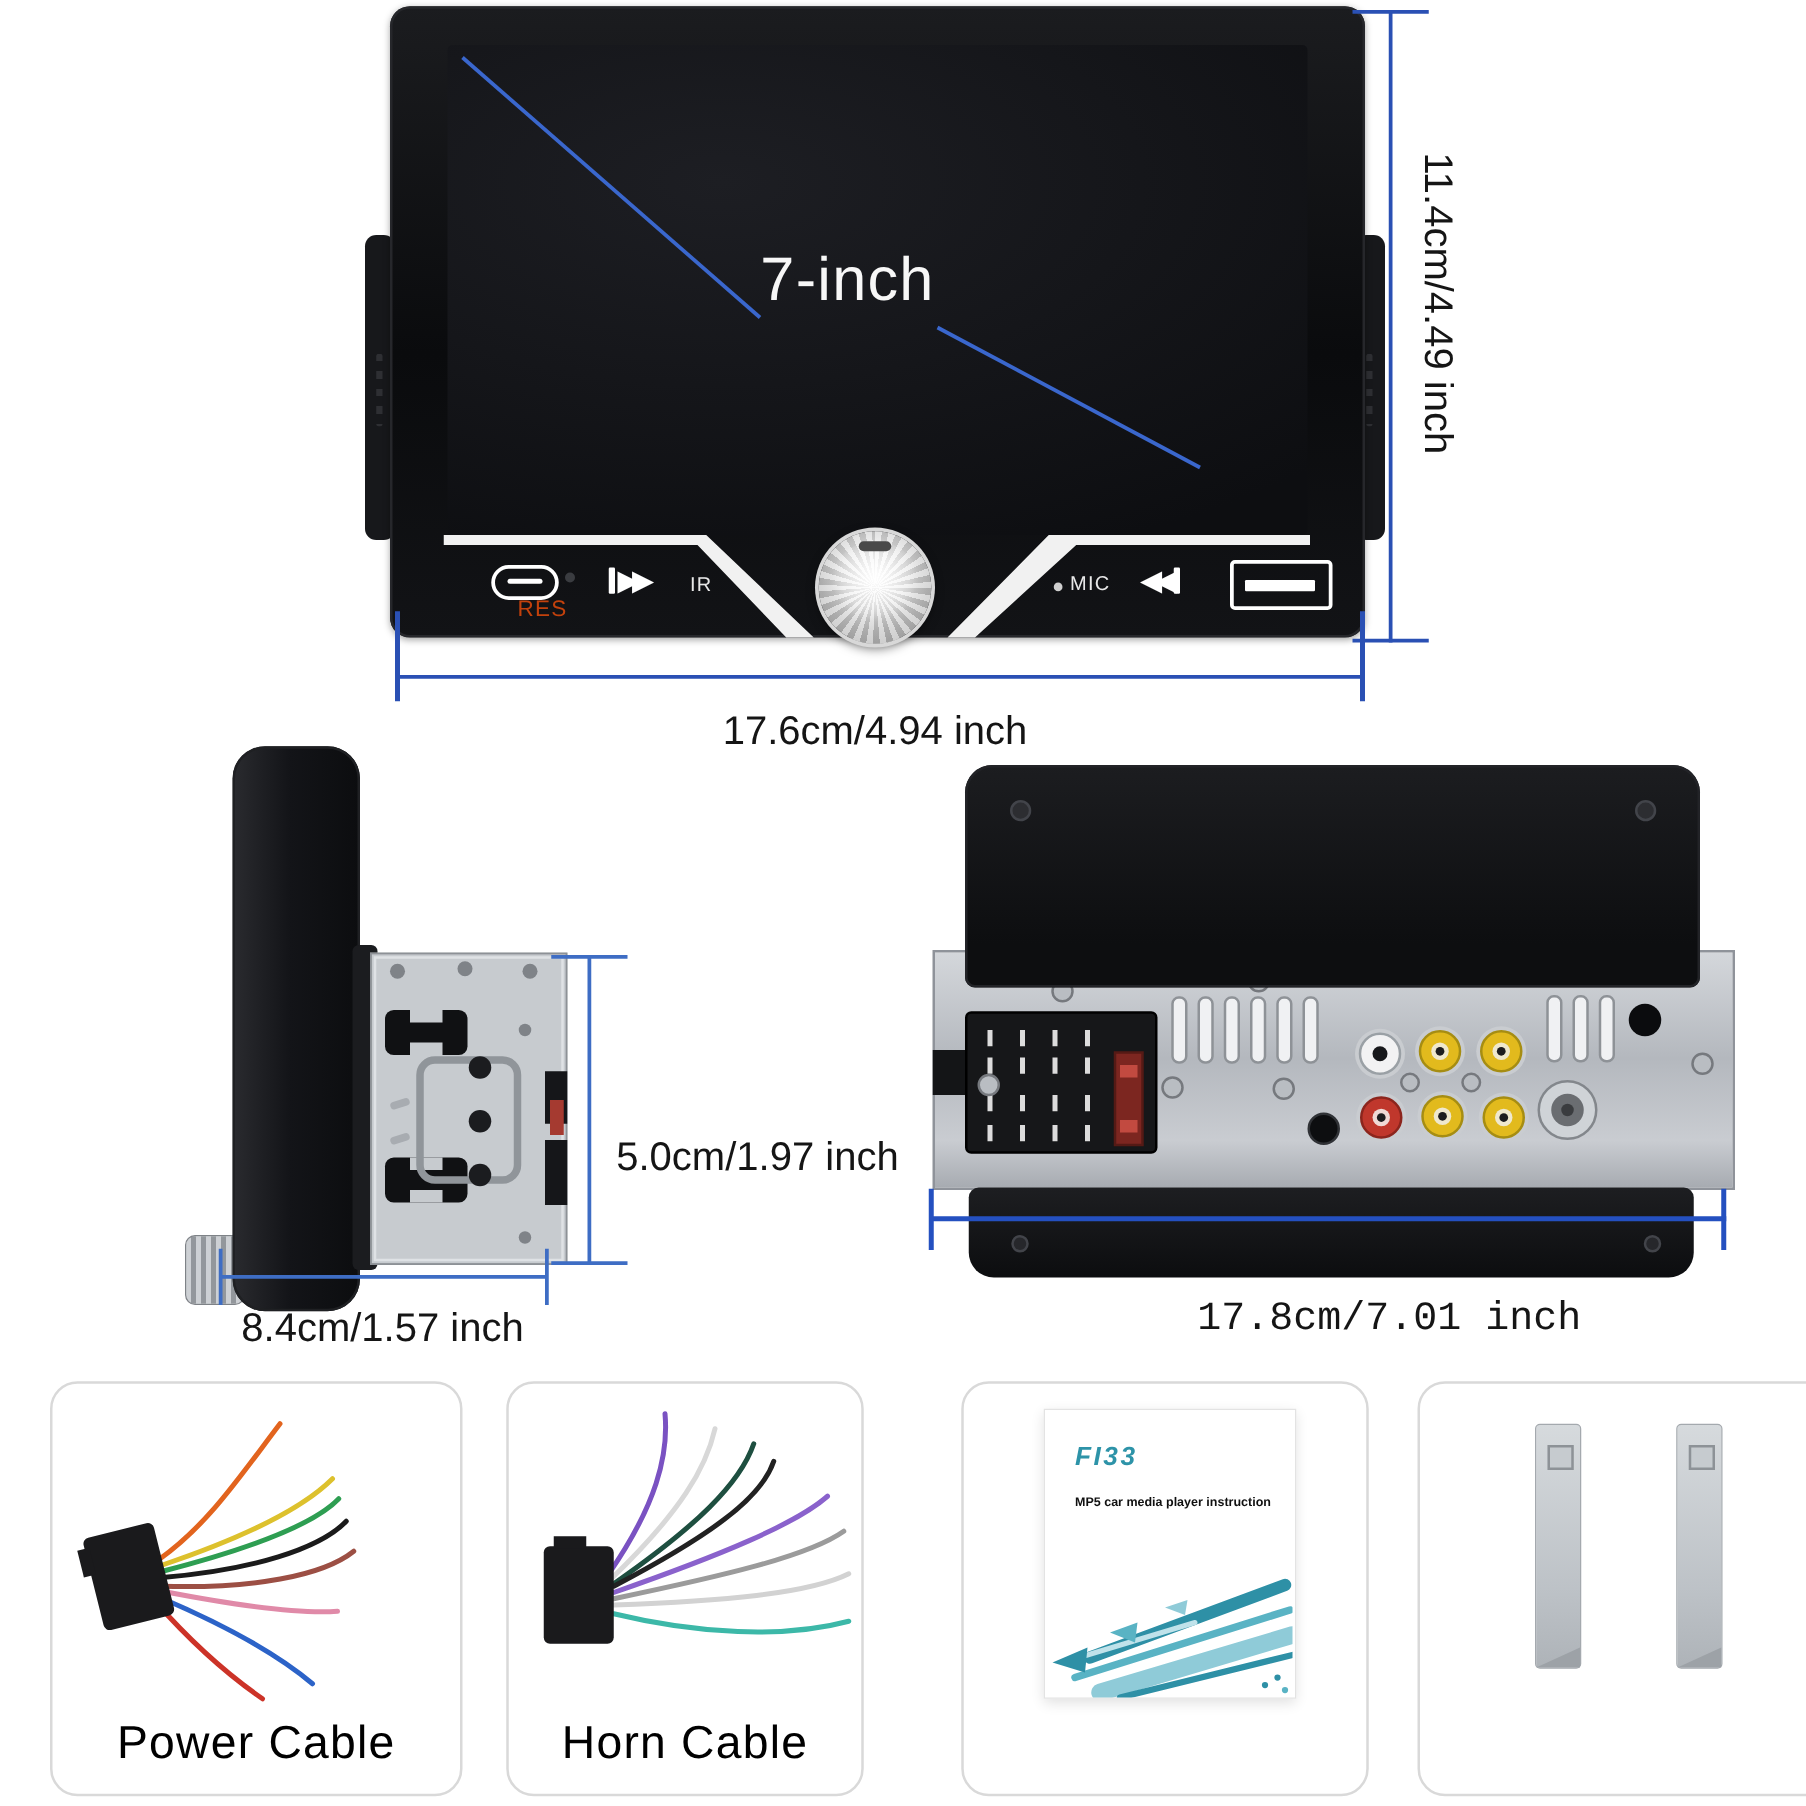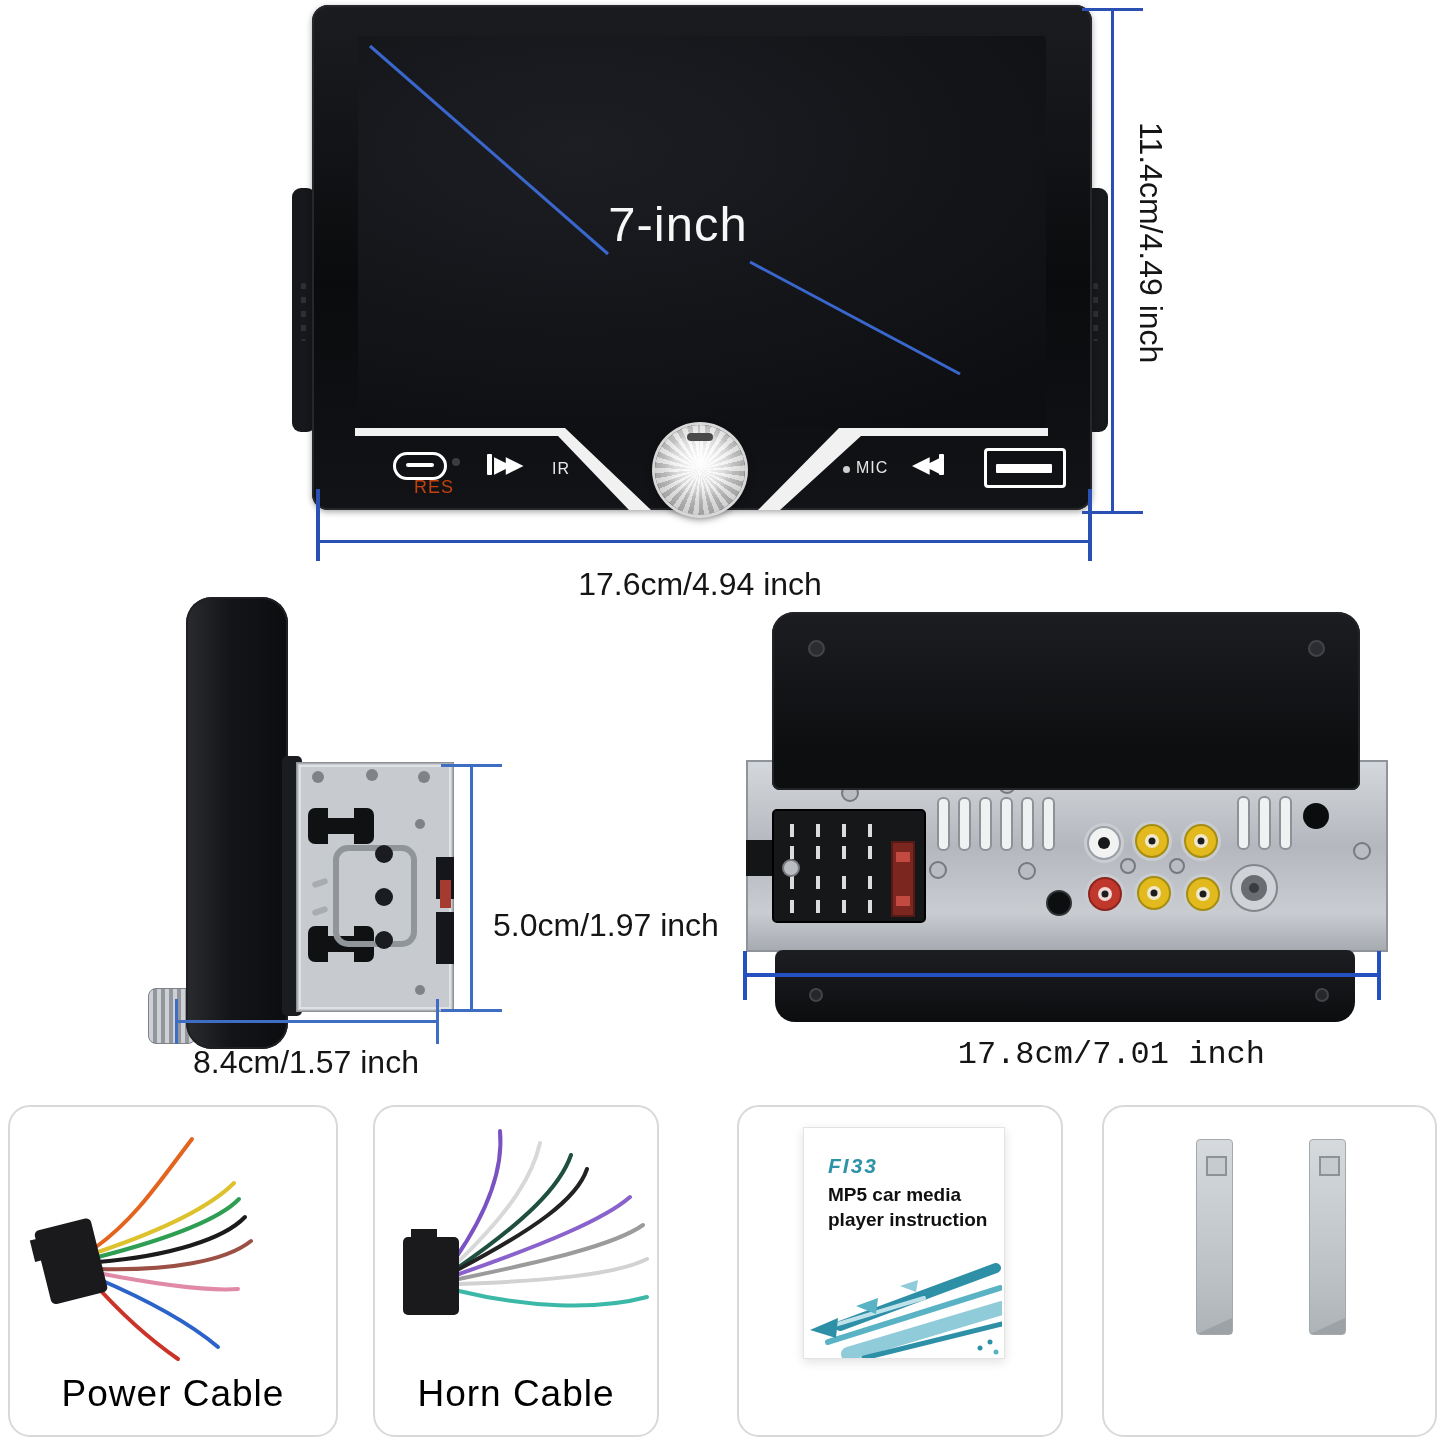--- a/index.html
+++ b/index.html
@@ -64,27 +64,27 @@
     background:linear-gradient(180deg,#1c1d20,#0d0e10 80%);box-shadow:inset 0 0 0 2px #222327;}
   .rear-screw{position:absolute;width:13px;height:13px;border-radius:50%;background:#2c2d31;border:2px solid #42444a;}
   .rear-chassis{position:absolute;left:746px;top:760px;width:642px;height:192px;
     background:linear-gradient(180deg,#d4d7db,#b4b8be 45%,#c9ccd1 80%,#a7abb1);
     border:2px solid #8f939a;box-sizing:border-box;}
   .rear-bottom{position:absolute;left:775px;top:950px;width:580px;height:72px;border-radius:8px 8px 20px 20px;
     background:linear-gradient(180deg,#1d1e21,#0c0d0f);}
   .rear-bottom .rear-screw{background:#26272b;}
 
   
-  .card{position:absolute;top:1105px;height:332px;background:#fff;border:2px solid #d9d9d9;border-radius:22px;box-sizing:border-box;}
+  .card{position:absolute;top:1105px;height:332px;background:#fff;border:2px solid #d9d9d9;border-radius:22px;box-sizing:border-box;margin-left:32px;}
   .card-label{position:absolute;left:0;bottom:20px;width:100%;text-align:center;font-size:37px;color:#000000;letter-spacing:1px;}
   .card-art{position:absolute;left:0;top:12px;}
   .manual-page{position:absolute;left:64px;top:20px;width:200px;height:230px;background:#fff;
     border:1px solid #e3e3e3;box-shadow:0 3px 10px rgba(0,0,0,.12);}
   .manual-brand{position:absolute;left:24px;top:26px;color:#2d93a8;font-weight:bold;font-size:21px;letter-spacing:2px;font-style:italic;}
-  .manual-title{position:absolute;left:24px;top:55px;width:160px;font-size:19px;font-weight:bold;color:#101010;line-height:1.3;}
+  .manual-title{position:absolute;left:24px;top:68px;width:160px;font-size:10px;font-weight:bold;color:#101010;line-height:1.3;}
   .manual-swoosh{position:absolute;left:0;bottom:0;}
   .bracket{position:absolute;top:32px;width:37px;height:196px;border:1px solid #a4a9ae;border-radius:4px;
     background:linear-gradient(180deg,#d6dadd,#bcc1c6 70%,#aeb3b8);box-sizing:border-box;}
   .bracket::before{content:"";position:absolute;left:9px;top:16px;width:17px;height:16px;background:#c6cbcf;border:2px solid #8d9297;}
   .bracket::after{content:"";position:absolute;left:0;bottom:0;width:0;height:0;
     border-left:35px solid transparent;border-bottom:16px solid #9da2a7;}
 </style>
 </head>
 <body>
 

